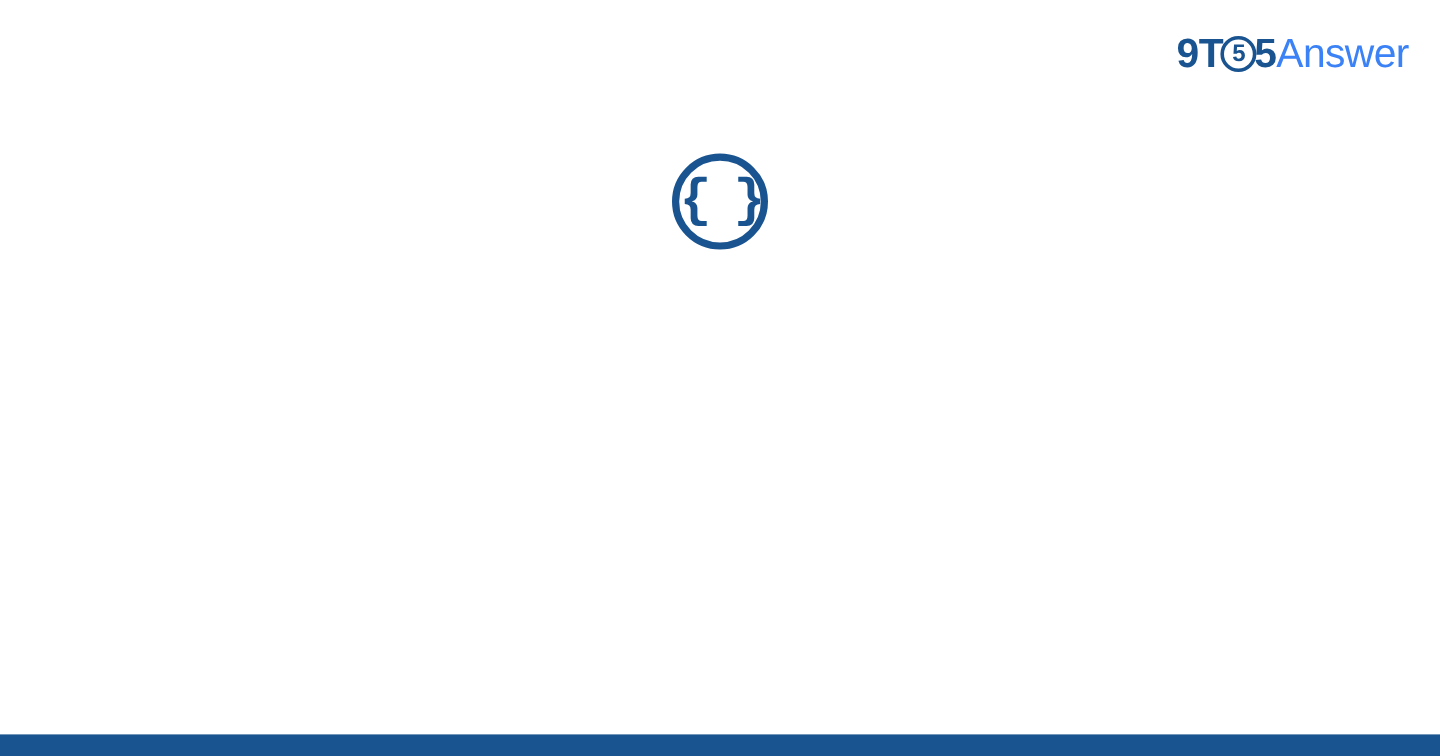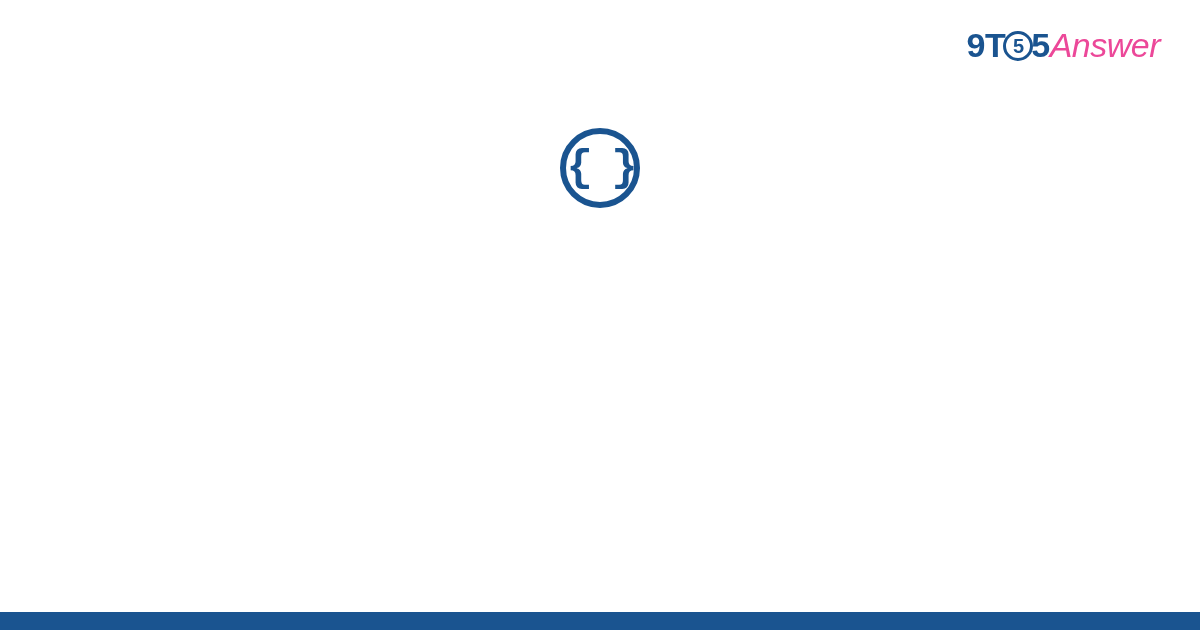--- a/index.html
+++ b/index.html
@@ -11,21 +11,21 @@
       width: 1200px;
       height: 630px;
       font-family: Arial, Helvetica, sans-serif;
       background: #ffffff;
       position: relative;
       overflow: hidden;
     }
     .logo {
       position: absolute;
       top: 26px;
-      right: 40px;
+      right: 26px;
       font-size: 34px;
       font-weight: 400;
       letter-spacing: -0.5px;
     }
     .logo-9t {
       color: #1a5490;
       font-weight: 600;
     }
     .logo-o {
       display: inline-flex;
@@ -44,23 +44,22 @@
     .logo-o-inner {
       font-size: 20px;
       font-weight: 600;
       line-height: 1;
     }
     .logo-5 {
       color: #1a5490;
       font-weight: 600;
     }
     .logo-answer {
-      color: #ec4899;
+      color: #3b82f6;
       font-weight: 300;
-      font-style: italic;
     }
     .content {
       position: absolute;
       top: 128px;
       left: 0;
       width: 100%;
       display: flex;
       flex-direction: column;
       align-items: center;
     }

